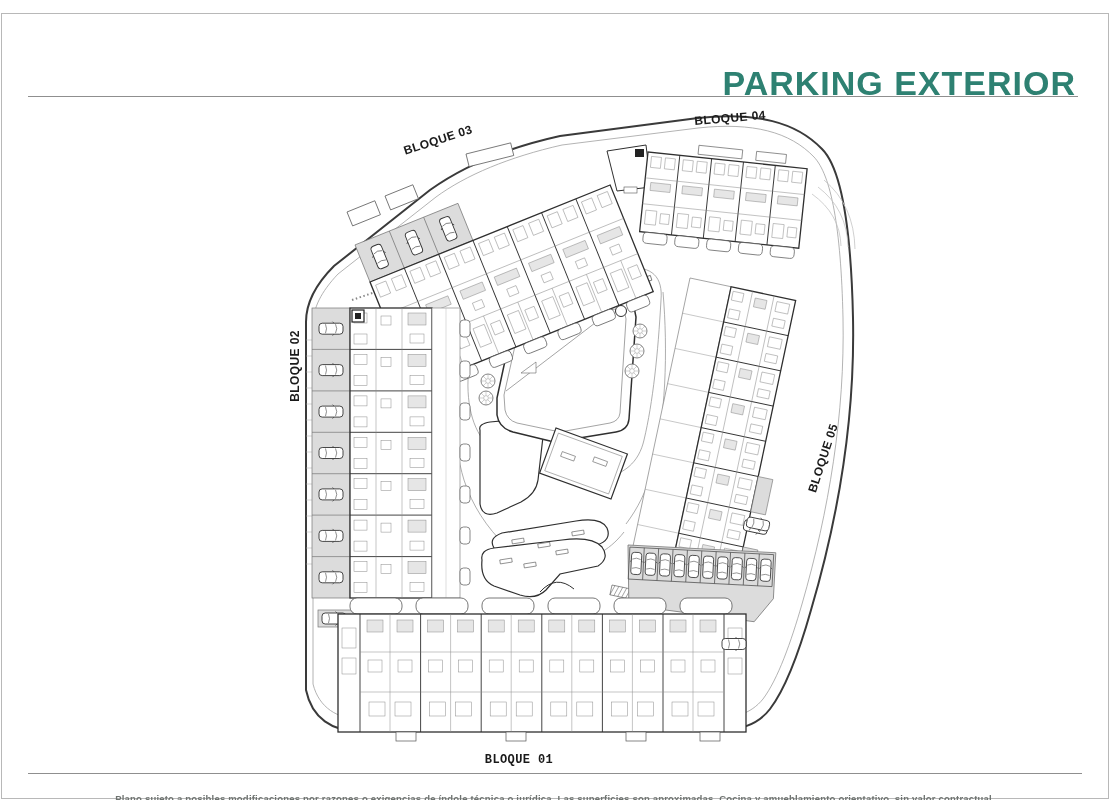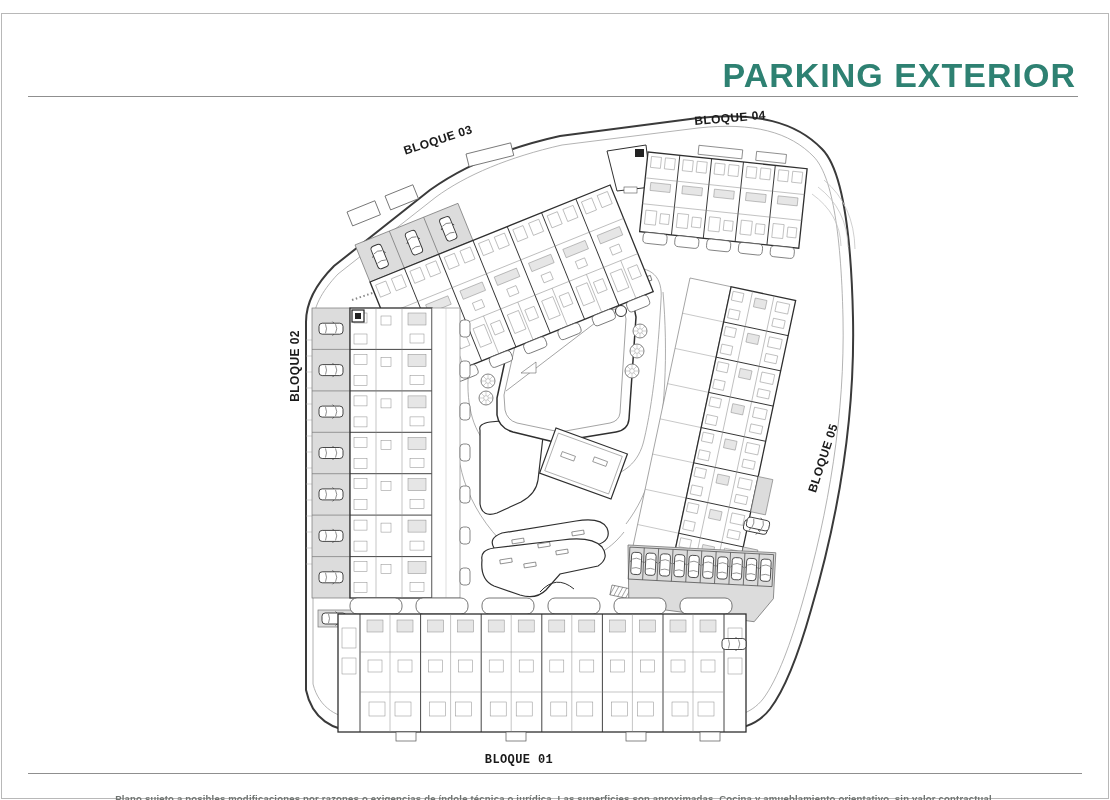--- a/index.html
+++ b/index.html
@@ -1,20 +1,20 @@
 <!DOCTYPE html>
 <html><head>
 <meta charset="utf-8">
 <style>
   html,body{margin:0;padding:0;background:#ffffff;}
   .page{position:relative;width:1110px;height:800px;background:#fff;overflow:hidden;
         font-family:"Liberation Sans", sans-serif;}
   .frame{position:absolute;left:1px;top:13px;right:1px;bottom:1px;
          border:1px solid #b8b8b8;pointer-events:none;}
-  .title{position:absolute;top:56px;right:34px;margin:0;
+  .title{position:absolute;top:64px;right:34px;margin:0;
          font-size:34px;font-weight:bold;letter-spacing:1px;color:#2E8172;}
   .rule{position:absolute;height:0;border-top:1px solid #8f8f8f;}
   .rule-top{left:28px;right:32px;top:96px;}
   .rule-bottom{left:28px;right:28px;top:773px;}
   .disclaimer{position:absolute;left:0;right:0;top:778px;margin:15px;text-align:center;
               font-size:9.5px;letter-spacing:.2px;color:#6e7370;font-weight:bold;}
   .plan-svg{position:absolute;left:0;top:0;}
   .blk-label{position:absolute;font-size:12px;font-weight:bold;letter-spacing:.4px;
              color:#1a1a1a;white-space:nowrap;transform:translate(-50%,-50%);}
   .blk-label.r03{transform:translate(-50%,-50%) rotate(-18deg);}

